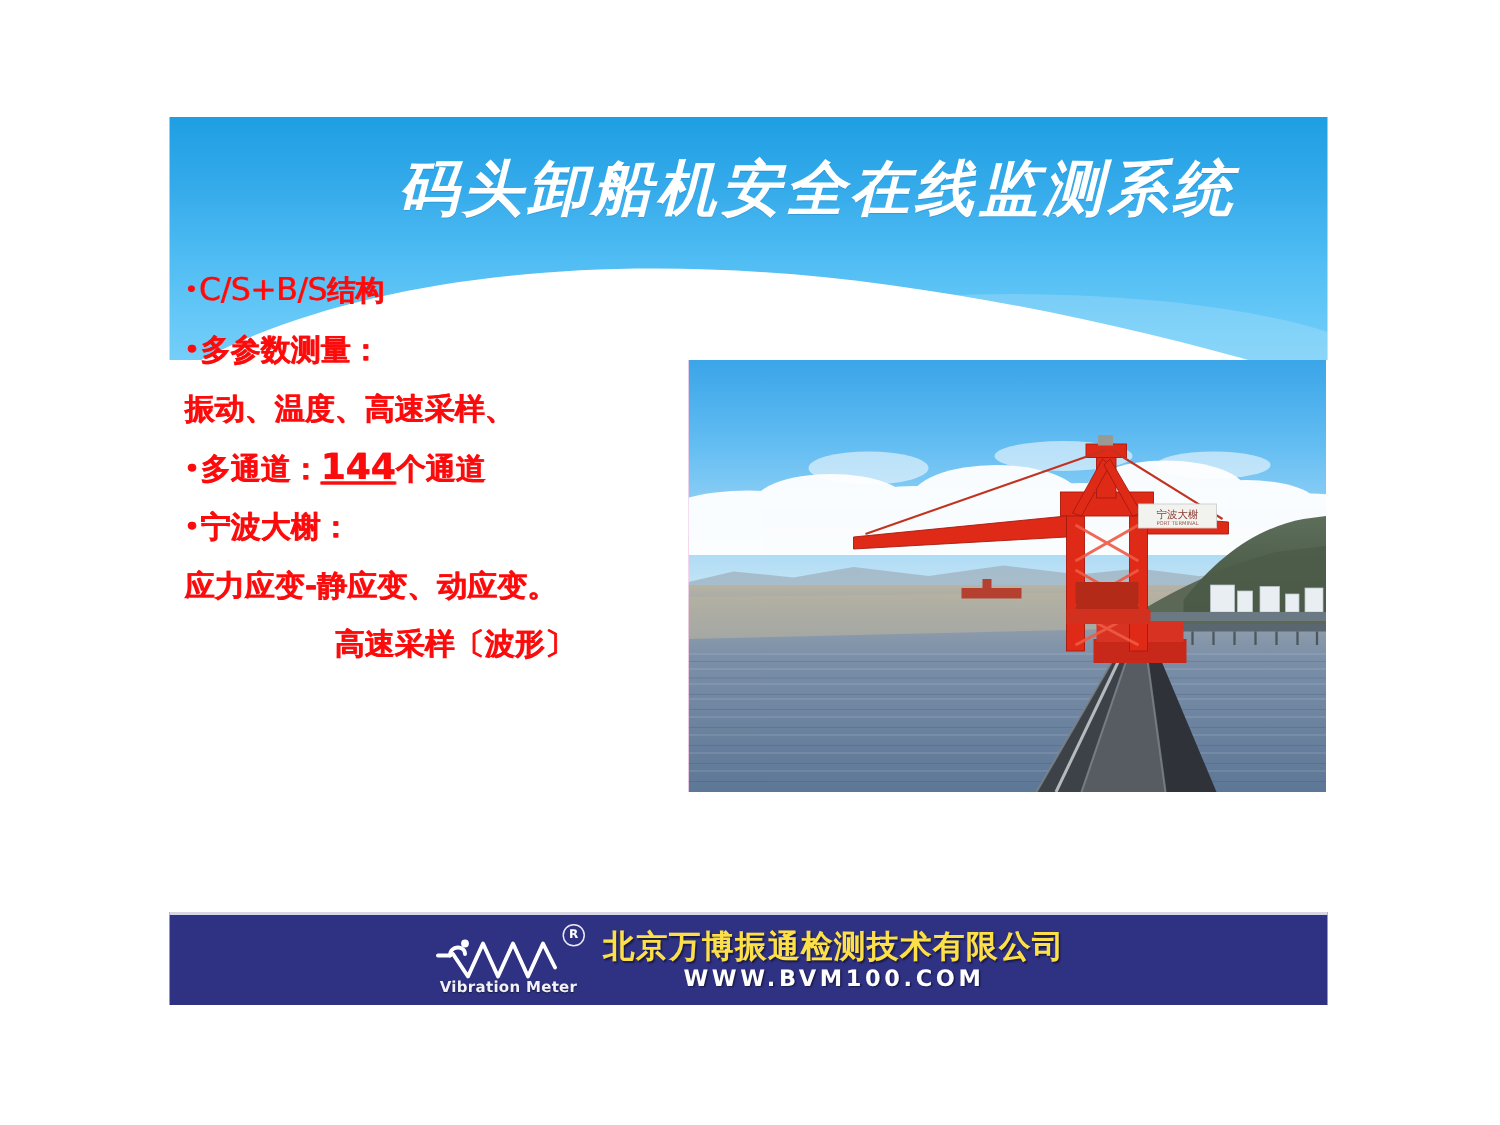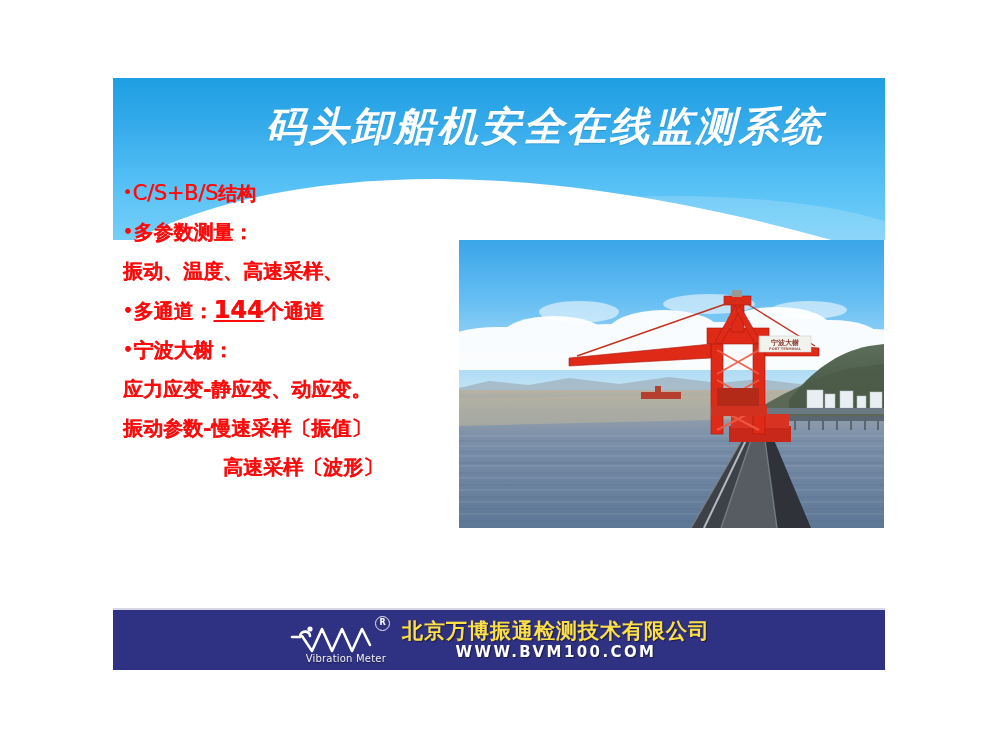--- a/index.html
+++ b/index.html
@@ -97,21 +97,20 @@
   .line.indent2{padding-left:100px;}
   .bullet{font-size:15px;vertical-align:2px;margin-right:1px;}
 
   
   #photo{
     position:absolute;
     left:346px; top:162px;
     width:425px; height:288px;
     overflow:hidden;
     background:#f9a8d4;
-    font-weight:bold;
   }
   #photo svg{display:block;}
 
   
   #footer-bar{
     position:absolute;
     left:0; top:530px;
     width:772px; height:60px;
     background:#2f3182;
     border-top:2px solid #d8d6e4;
@@ -137,23 +136,23 @@
     color:#ffffff;
     font-size:8px;
     line-height:11px;
     text-align:center;
     font-weight:700;
   }
   #logo-word{
     position:absolute;
     left:4px;bottom:-1px;
     width:94px;
-    text-align:right;
+    text-align:center;
     font-size:10px;
-    font-weight:400;
+    font-weight:700;
     color:#f2f2f8;
     letter-spacing:.2px;
     text-shadow:0 1px 1px rgba(0,0,0,.5);
   }
   #footer-text{flex:0 0 auto;text-align:left;}
   #company{
     font-size:21px;
     font-weight:700;
     color:#fde047;
     letter-spacing:1px;
@@ -216,23 +215,20 @@
     </div>
 
     <div class="line">
       <span class="bullet">•</span><span>宁波大榭：</span>
     </div>
 
     <div class="line">
       <span>应力应变-静应变、动应变。</span>
     </div>
 
-    <div class="line">
-      <span>振动参数-慢速采样〔振值〕</span>
-    </div>
 
     <div class="line indent2">
       <span>高速采样〔波形〕</span>
     </div>
   </div>
 
   <div id="photo">
     <svg width="425" height="288" viewBox="0 0 425 288">
       <defs>
         <linearGradient id="sky" x1="0" y1="0" x2="0" y2="1">

